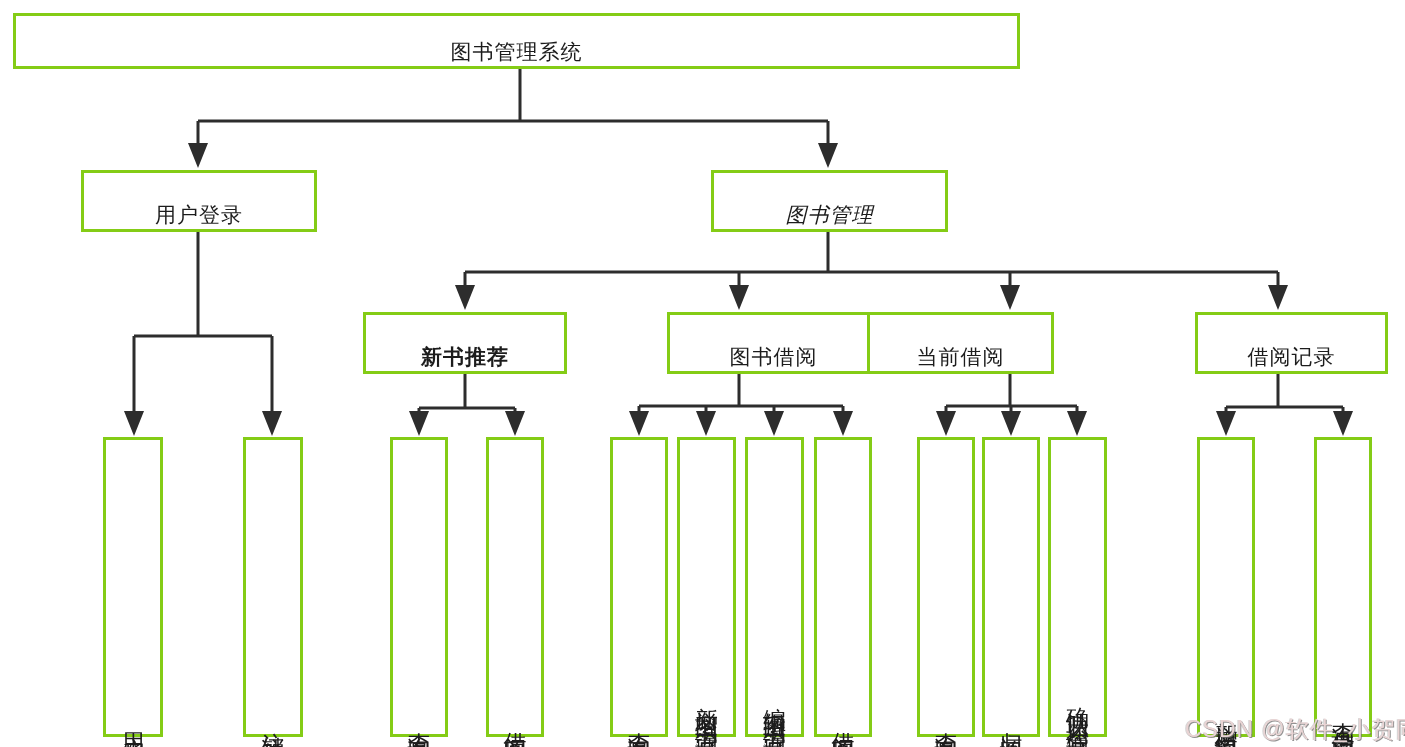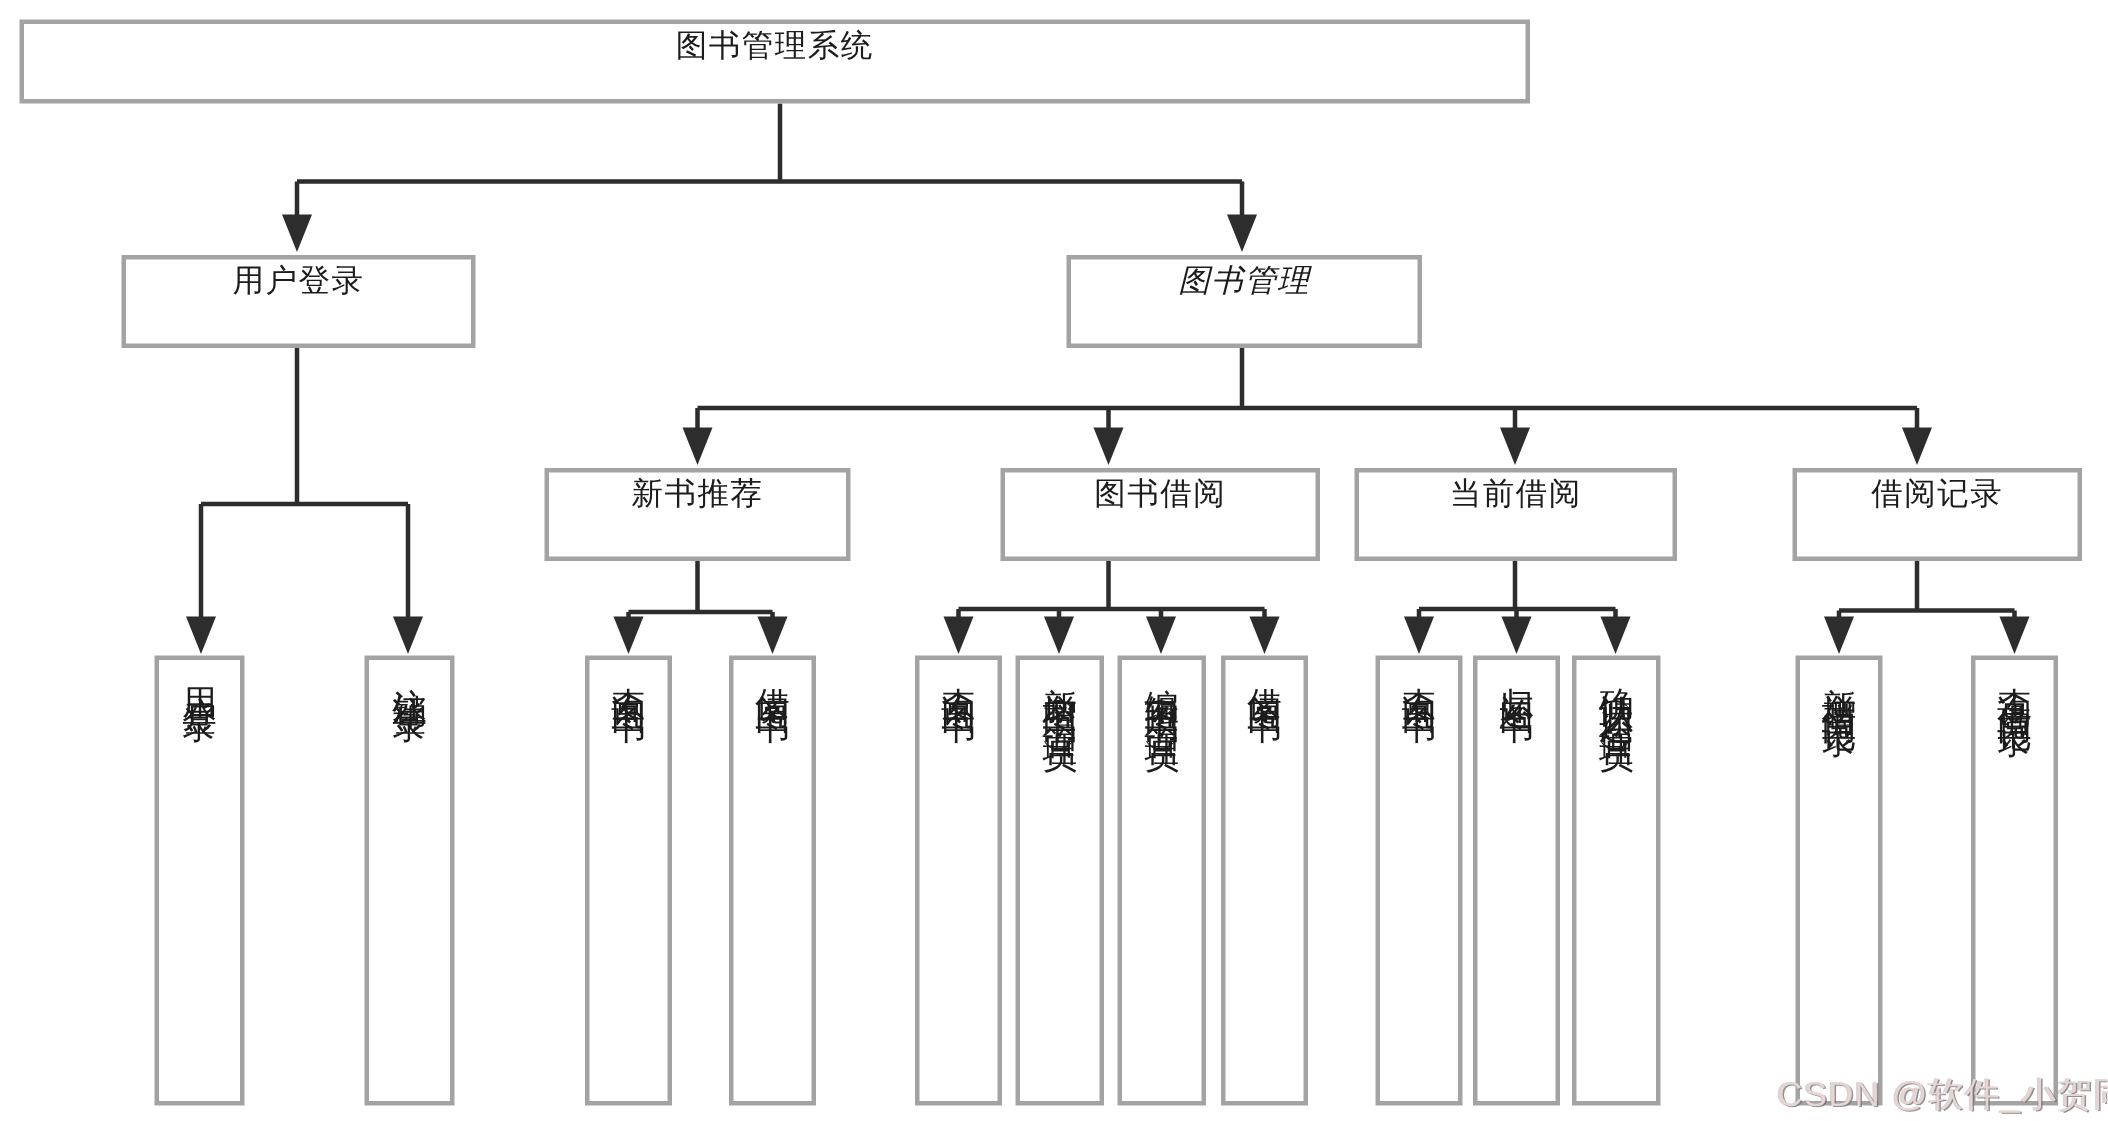--- a/index.html
+++ b/index.html
@@ -12,45 +12,45 @@
     overflow: hidden;
   }
   #connectors {
     position: absolute;
     left: 0; top: 0;
     width: 1405px; height: 747px;
   }
   .box {
     position: absolute;
     box-sizing: border-box;
-    border: 3px solid #a3a3a3;
+    border: 3px solid #84cc16;
     background: #ffffff;
     display: flex;
-    align-items: flex-start;
+    align-items: flex-end;
     justify-content: center;
     color: #1c1c1c;
   }
   .hbox { font-size: 21px; letter-spacing: 1px; }
   .root  { left: 13px;  top: 13px;  width: 1007px; height: 56px; }
   .lvl2  { top: 170px; height: 62px; }
   .lvl3  { top: 312px; height: 62px; }
   .leaf  { top: 437px; height: 300px; }
   .leaf span {
     writing-mode: vertical-rl;
     text-orientation: mixed;
     font-size: 23px;
     letter-spacing: 5px;
     line-height: 1;
     color: #1c1c1c;
   }
   .b-user-login { left: 81px;  width: 236px; }
   .b-book-mgmt  { left: 711px; width: 237px; font-style: italic; }
-  .b-new-book   { left: 363px; width: 204px; }
+  .b-new-book   { left: 363px; width: 204px; font-weight: bold; }
   .b-borrowing  { left: 633px; width: 213px; margin-left: 34px; }
-  .b-current    { left: 903px; width: 215px; }
+  .b-current    { left: 867px; width: 187px; }
   .b-records    { left: 1195px; width: 193px; }
   .lf-a1 { left: 103px;  width: 60px; }
   .lf-a2 { left: 243px;  width: 60px; }
   .lf-b1 { left: 390px;  width: 58px; }
   .lf-b2 { left: 486px;  width: 58px; }
   .lf-c1 { left: 610px;  width: 58px; }
   .lf-c2 { left: 677px;  width: 59px; }
   .lf-c3 { left: 745px;  width: 59px; }
   .lf-c4 { left: 814px;  width: 58px; }
   .lf-d1 { left: 917px;  width: 58px; }

